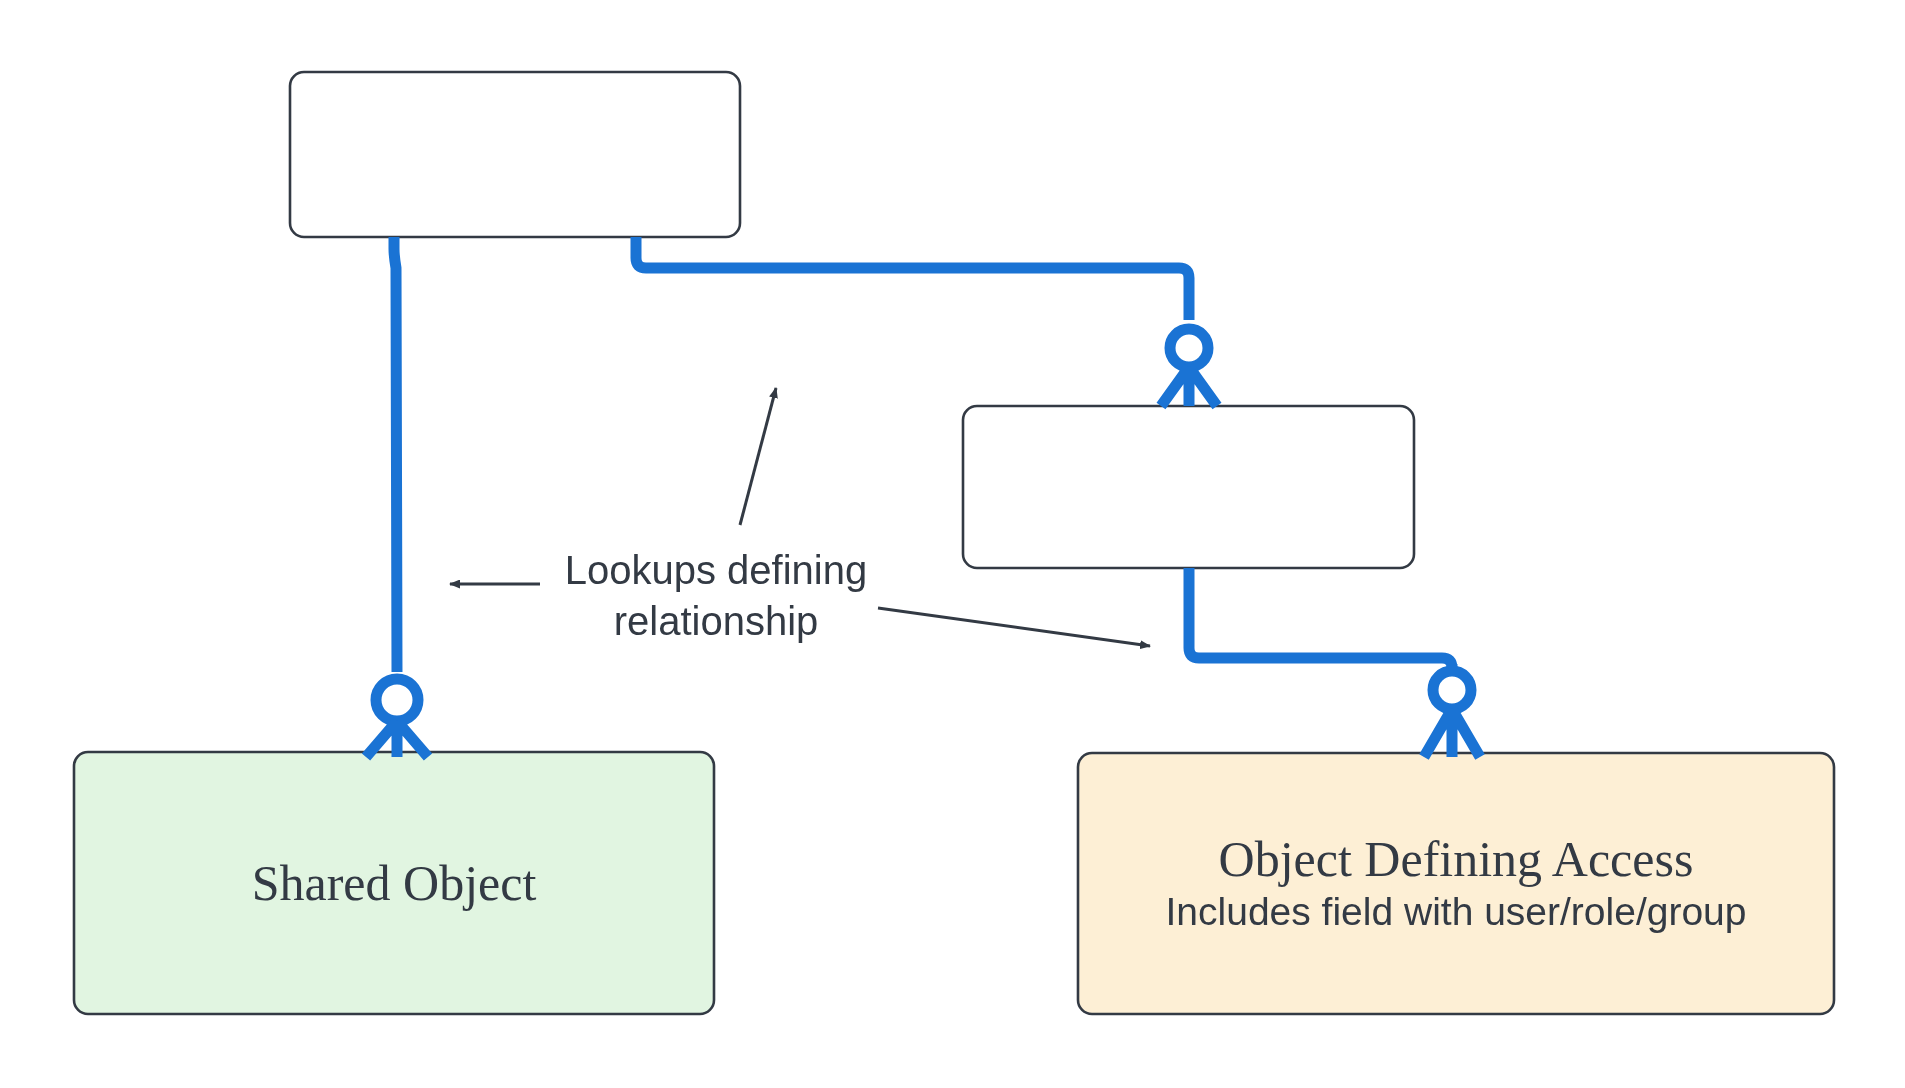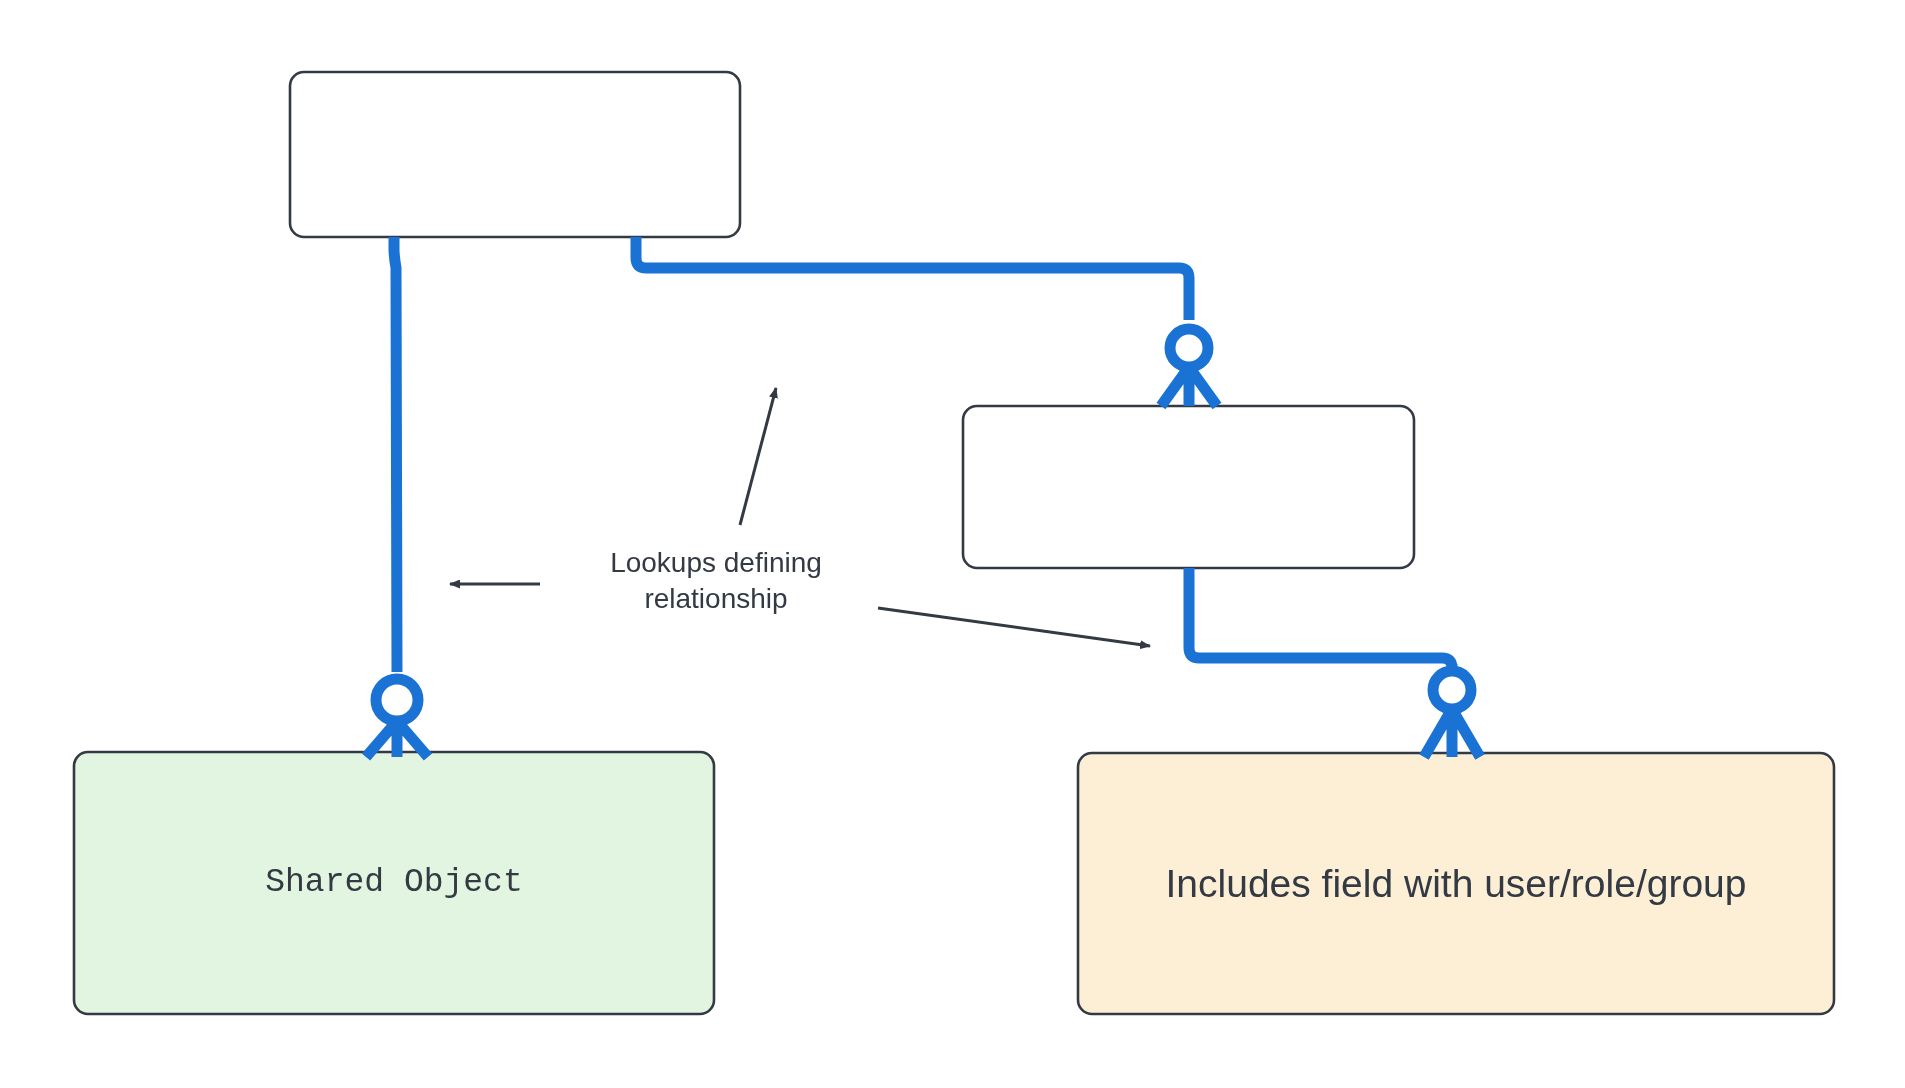--- a/index.html
+++ b/index.html
@@ -29,36 +29,36 @@
     position: absolute;
     display: flex;
     flex-direction: column;
     align-items: center;
     justify-content: center;
     text-align: center;
     pointer-events: none;
     color: #333a44;
   }
   .node-title {
-    font-size: 33px;
+    font-size: 50px;
     line-height: 1.12;
     color: #333a44;
-    font-family: Liberation Mono, monospace;
+    font-family: Liberation Serif, serif;
   }
   .node-sub {
     font-size: 39px;
     line-height: 1.2;
     color: #333a44;
     margin-top: 2px;
     font-family: "Liberation Sans", sans-serif;
   }
   .annotation-text {
     position: absolute;
     text-align: center;
-    font-size: 28px;
+    font-size: 40px;
     line-height: 1.28;
     color: #333a44;
     font-family: "Liberation Sans", sans-serif;
     white-space: pre-line;
     pointer-events: none;
   }
 </style>
 </head>
 <body>
 
@@ -124,19 +124,20 @@
 
   <div class="node-label" style="left:963px; top:406px; width:451px; height:162px;">
     <div class="node-title"></div>
   </div>
 
   <div class="node-label" style="left:74px; top:752px; width:640px; height:262px;">
     <div class="node-title">Shared Object</div>
   </div>
 
   <div class="node-label" style="left:1078px; top:753px; width:756px; height:261px;">
+    <div class="node-title">Object Defining Access</div>
     <div class="node-sub">Includes field with user/role/group</div>
   </div>
 
   <div class="annotation-text" style="left:556px; top:545px; width:320px;">Lookups defining
 relationship</div>
 
 </div>
 
 </body></html>

